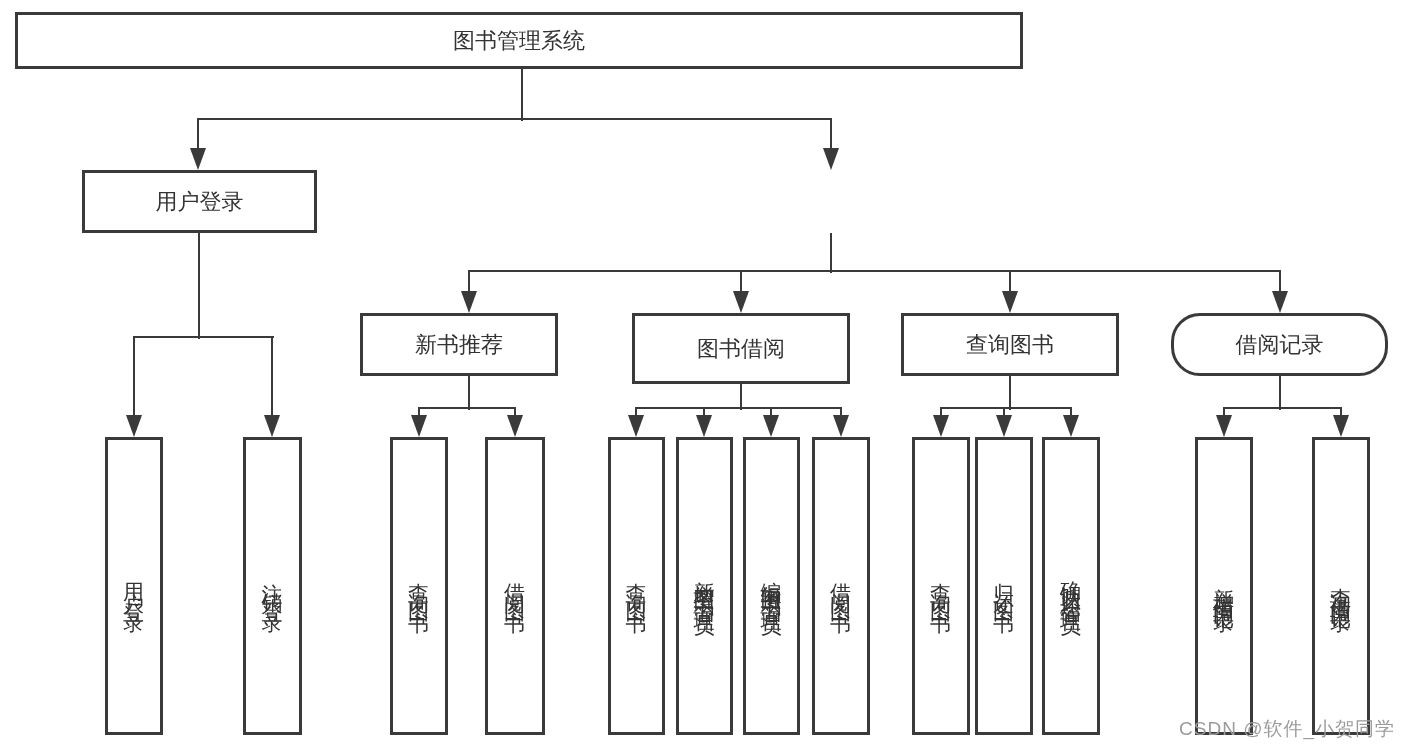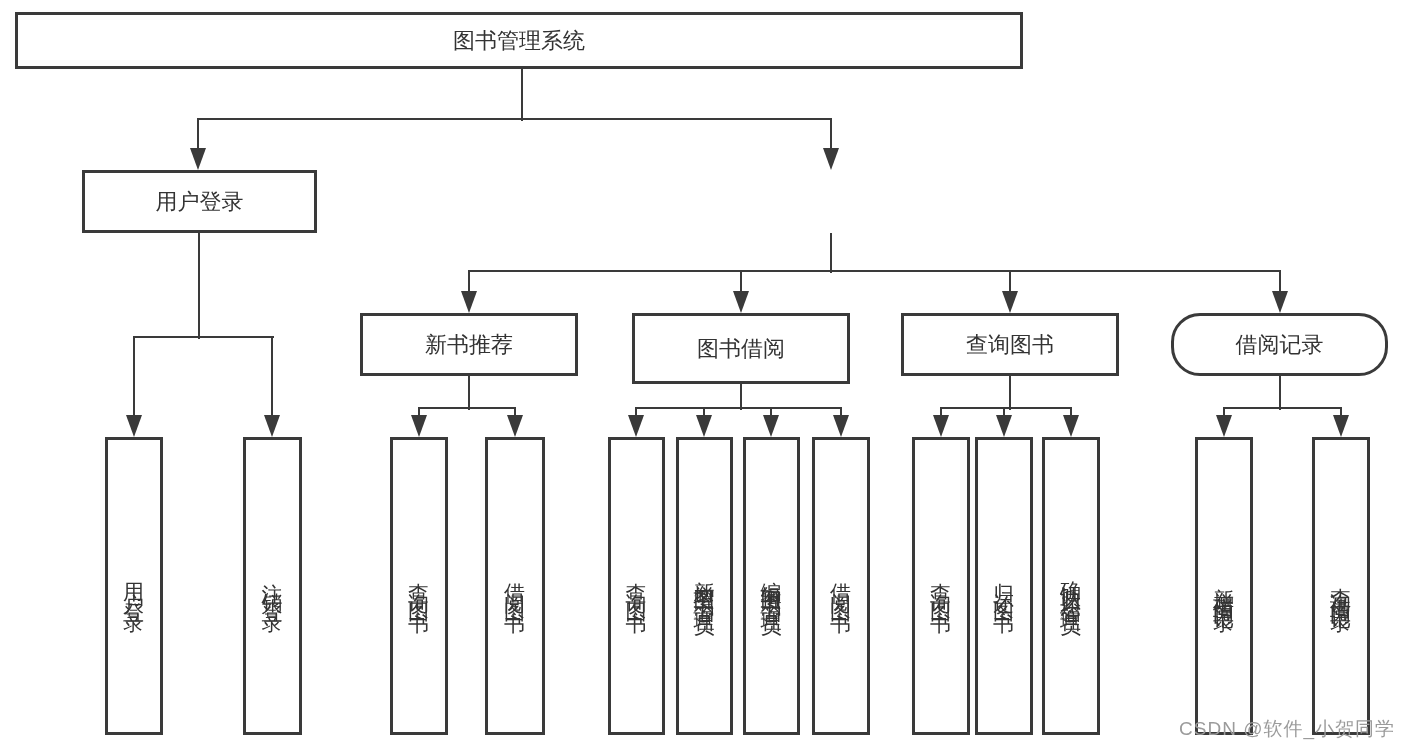--- a/index.html
+++ b/index.html
@@ -43,21 +43,21 @@
 </style>
 </head>
 <body>
 
 <div id="canvas">
 
   <div class="node" style="left:15px;top:12px;width:1008px;height:57px;">图书管理系统</div>
 
   <div class="node" style="left:82px;top:170px;width:235px;height:63px;">用户登录</div>
 
-  <div class="node" style="left:360px;top:313px;width:218px;height:63px;">新书推荐</div>
+  <div class="node" style="left:360px;top:313px;width:198px;height:63px;">新书推荐</div>
   <div class="node" style="left:632px;top:313px;width:218px;height:71px;">图书借阅</div>
   <div class="node" style="left:901px;top:313px;width:218px;height:63px;">查询图书</div>
   <div class="node" style="left:1171px;top:313px;width:217px;height:63px;border-radius:29px;">借阅记录</div>
 
   <div class="node v" style="left:105px;top:437px;width:58px;height:298px;">用户登录</div>
   <div class="node v" style="left:243px;top:437px;width:59px;height:298px;">注销登录</div>
 
   <div class="node v" style="left:390px;top:437px;width:58px;height:298px;">查询图书</div>
   <div class="node v" style="left:485px;top:437px;width:60px;height:298px;">借阅图书</div>
 

